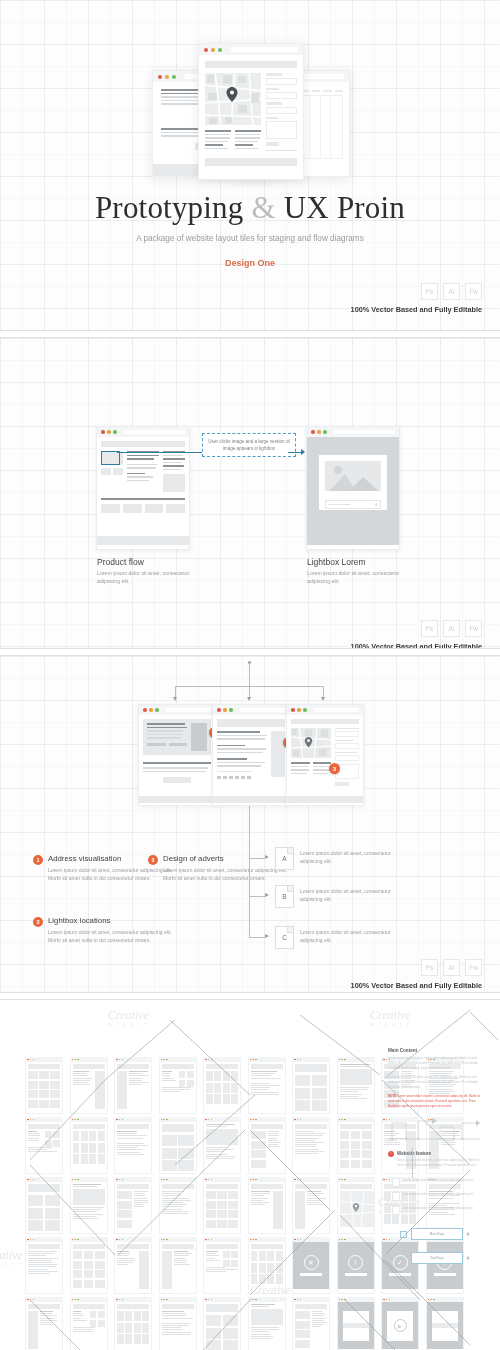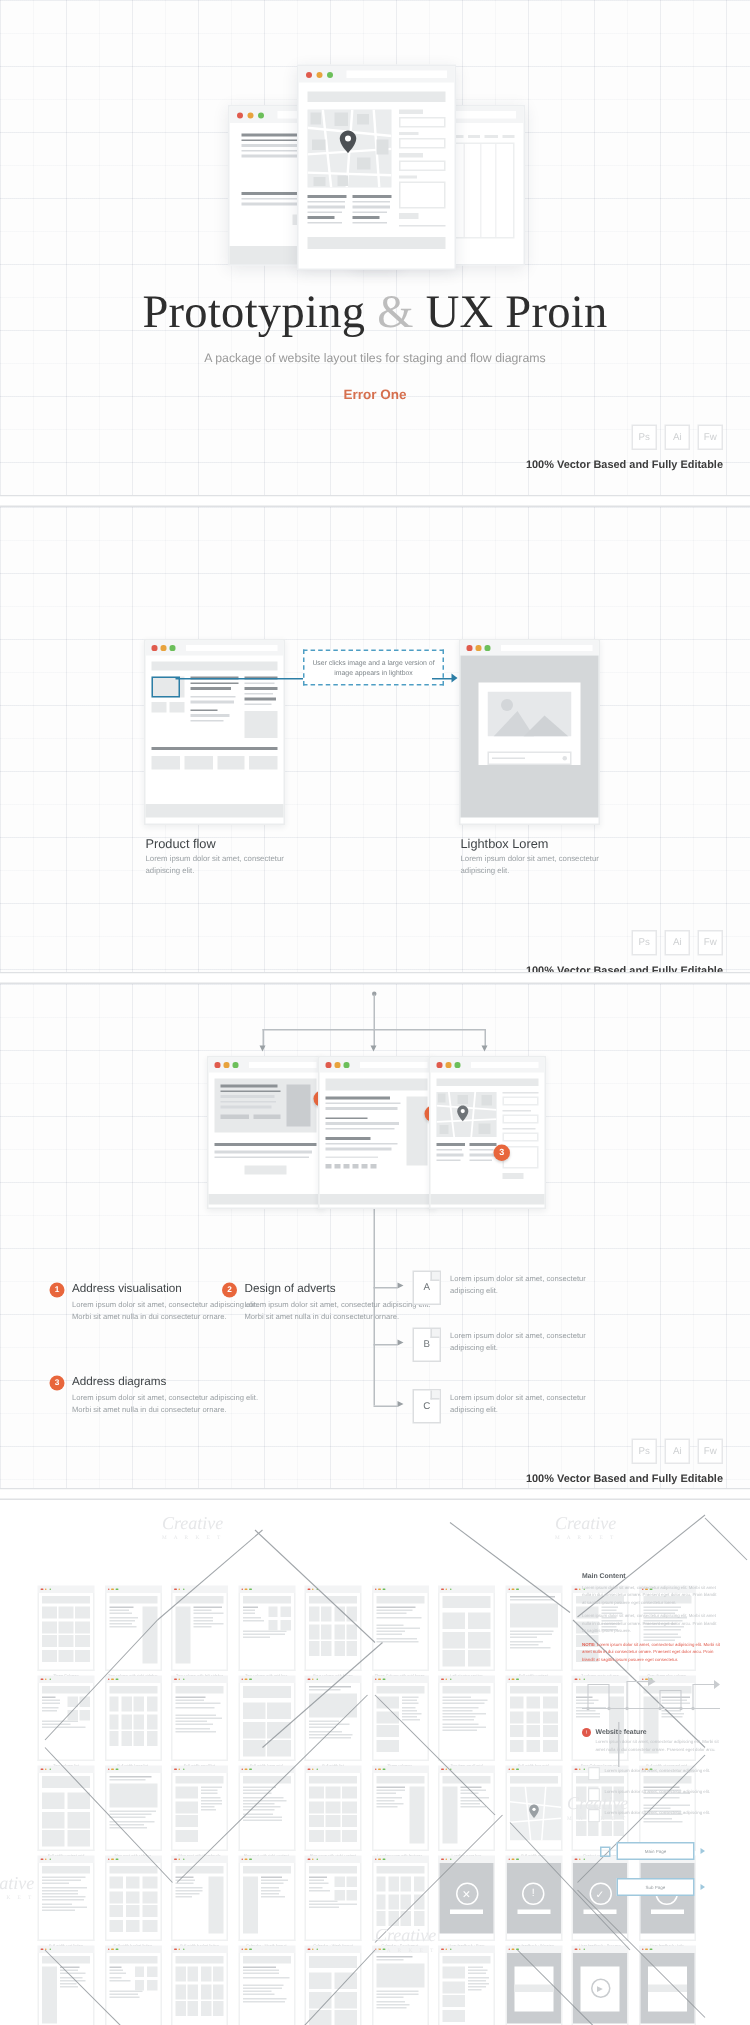--- a/index.html
+++ b/index.html
@@ -247,21 +247,21 @@
             <div class="ln sm" style="margin-top:4px;width:100%"></div>
           </div>
         </div>
         <div class="blk" style="height:8px;margin-top:5px"></div>
       </div>
     </div>
   </div>
 
   <h1 class="title"><span>Prototyping</span> <span class="amp">&amp;</span> <span>UX Proin</span></h1>
   <div class="subtitle">A package of website layout tiles for staging and flow diagrams</div>
-  <div class="volume">Error One</div>
+  <div class="volume">Design One</div>
 
   <div class="badges" style="top:283px">
     <span class="badge">Ps</span>
     <span class="badge">Ai</span>
     <span class="badge">Fw</span>
   </div>
   <div class="tagline" style="top:305px">100% Vector Based and Fully Editable</div>
 </section>
 
 <div class="sep" style="top:330px"></div>
@@ -532,21 +532,21 @@
     <div class="legend-h">Address visualisation</div>
     <div class="legend-p">Lorem ipsum dolor sit amet, consectetur adipiscing elit. Morbi sit amet nulla in dui consectetur ornare.</div>
   </div>
   <div class="legend-item" style="left:148px;top:198px;width:140px">
     <div class="legend-num">2</div>
     <div class="legend-h">Design of adverts</div>
     <div class="legend-p">Lorem ipsum dolor sit amet, consectetur adipiscing elit. Morbi sit amet nulla in dui consectetur ornare.</div>
   </div>
   <div class="legend-item" style="left:33px;top:260px;width:140px">
     <div class="legend-num">3</div>
-    <div class="legend-h">Address diagrams</div>
+    <div class="legend-h">Lightbox locations</div>
     <div class="legend-p">Lorem ipsum dolor sit amet, consectetur adipiscing elit. Morbi sit amet nulla in dui consectetur ornare.</div>
   </div>
 
   <div class="docnode" style="left:275px;top:191px">
     <span class="fold"></span>
     <span>A</span>
   </div>
   <div class="docdesc" style="left:300px;top:193px">Lorem ipsum dolor sit amet, consectetur adipiscing elit.</div>
 
   <div class="docnode" style="left:275px;top:229px">

